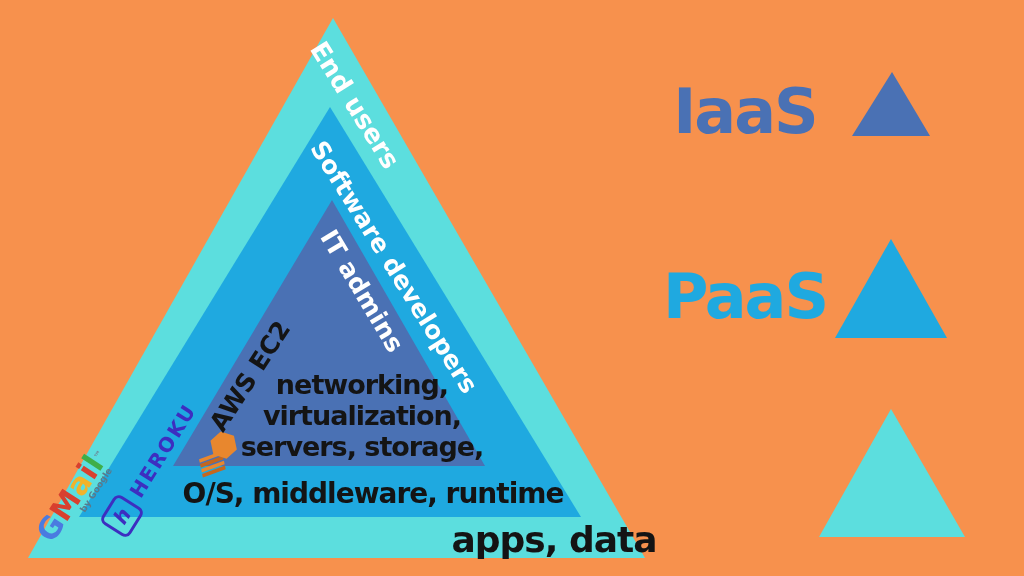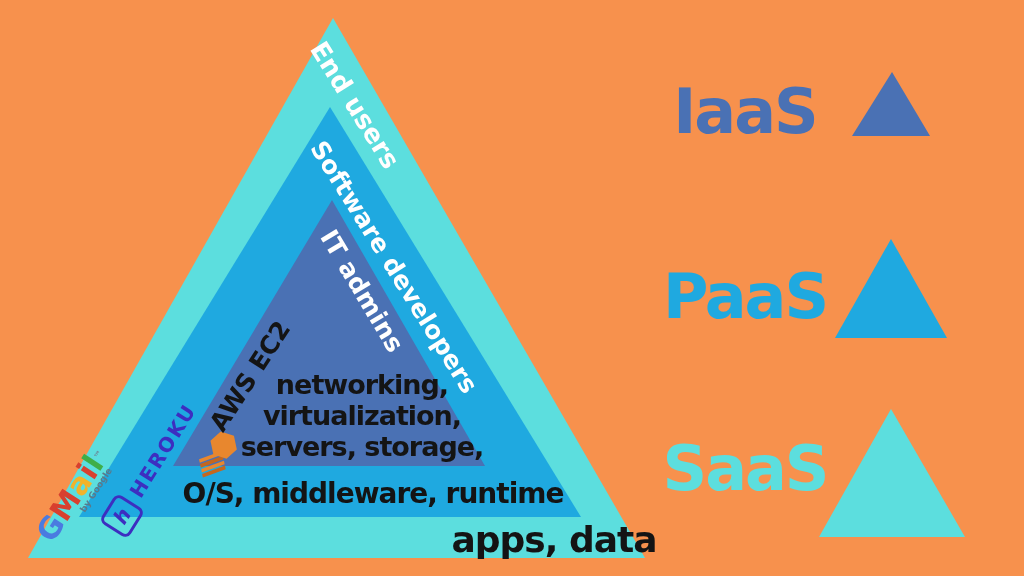--- a/index.html
+++ b/index.html
@@ -96,15 +96,14 @@
       <rect x="2" y="32" width="24" height="3.6" fill="var(--awsdark)" transform="skewY(-8)"></rect>
       <rect x="2" y="37" width="24" height="3.6" fill="var(--aws)" transform="skewY(-8)"></rect>
       <rect x="2" y="42" width="24" height="3.6" fill="var(--awsdark)" transform="skewY(-8)"></rect>
       <polygon fill="var(--aws)" points="29,4 41,11 41,25 29,32 17,25 17,11"></polygon>
     </g>
   </svg>
   <div class="rot lbl-aws" style="left:250px;top:376px;--r:-57deg;font-size:25px">AWS EC2</div>
 
   <div class="legend-label" style="left:745px;top:296px;color:var(--paas)">PaaS</div>
   <div class="legend-label" style="left:745px;top:111px;color:var(--iaas)">IaaS</div>
-  <div class="legend-label" style="left:745px;top:468px;color:var(--saas)">SaaS</div>
 
 </div>
 
 </body></html>

